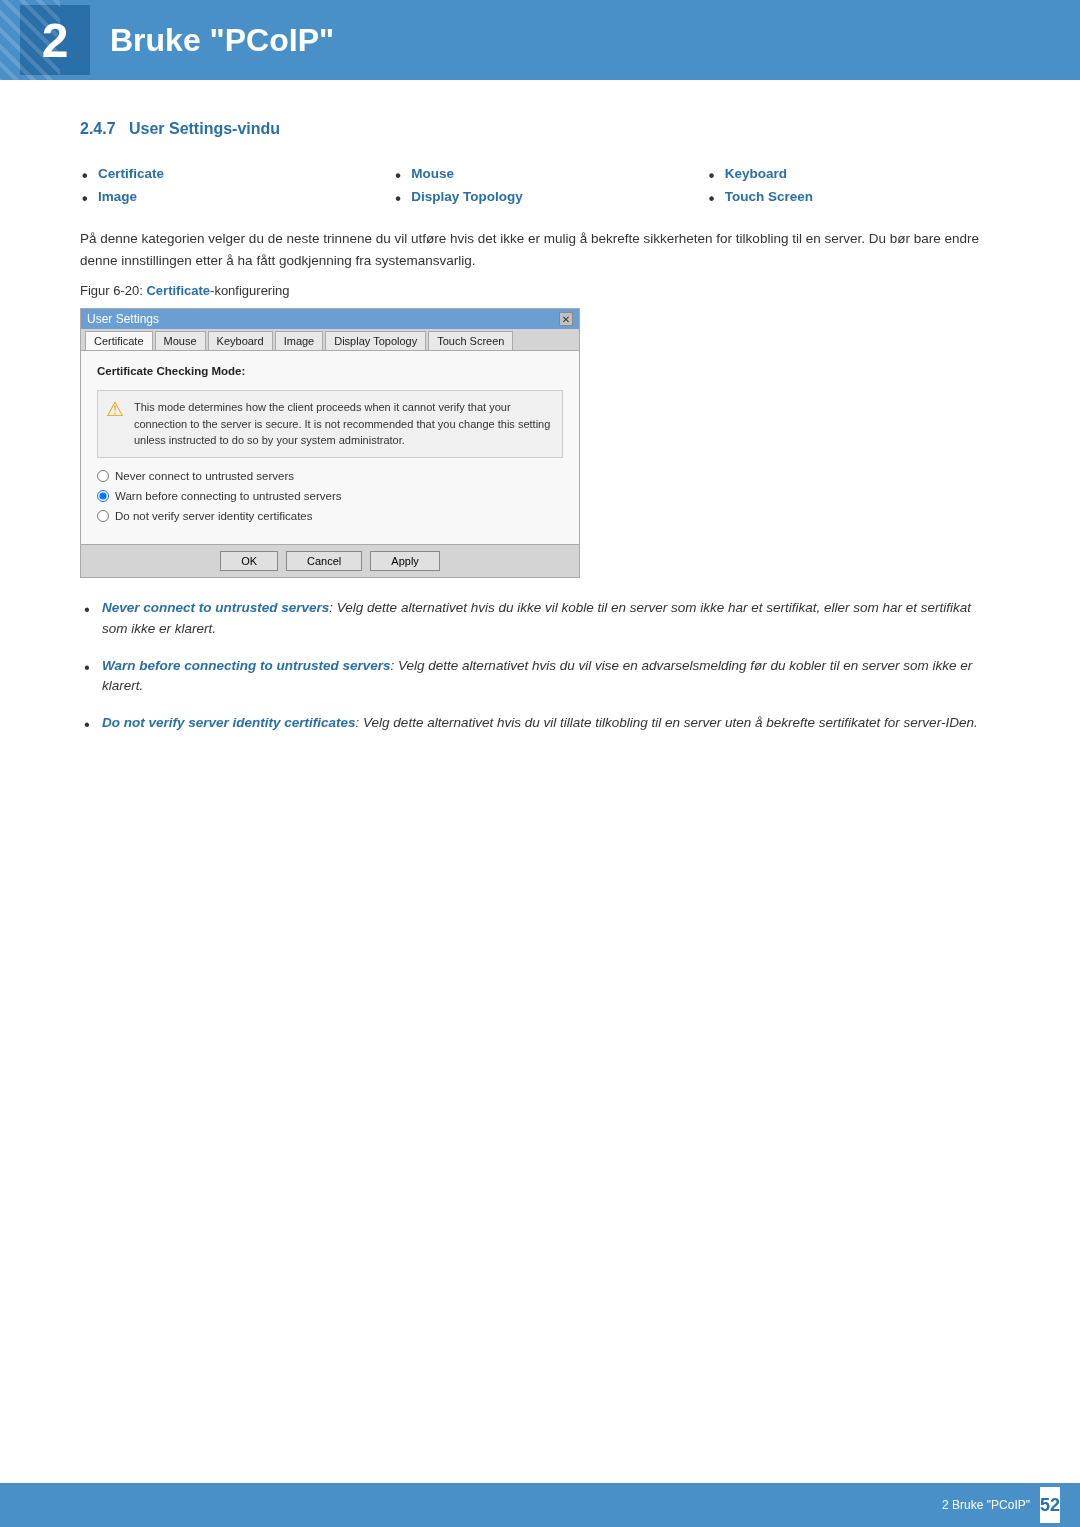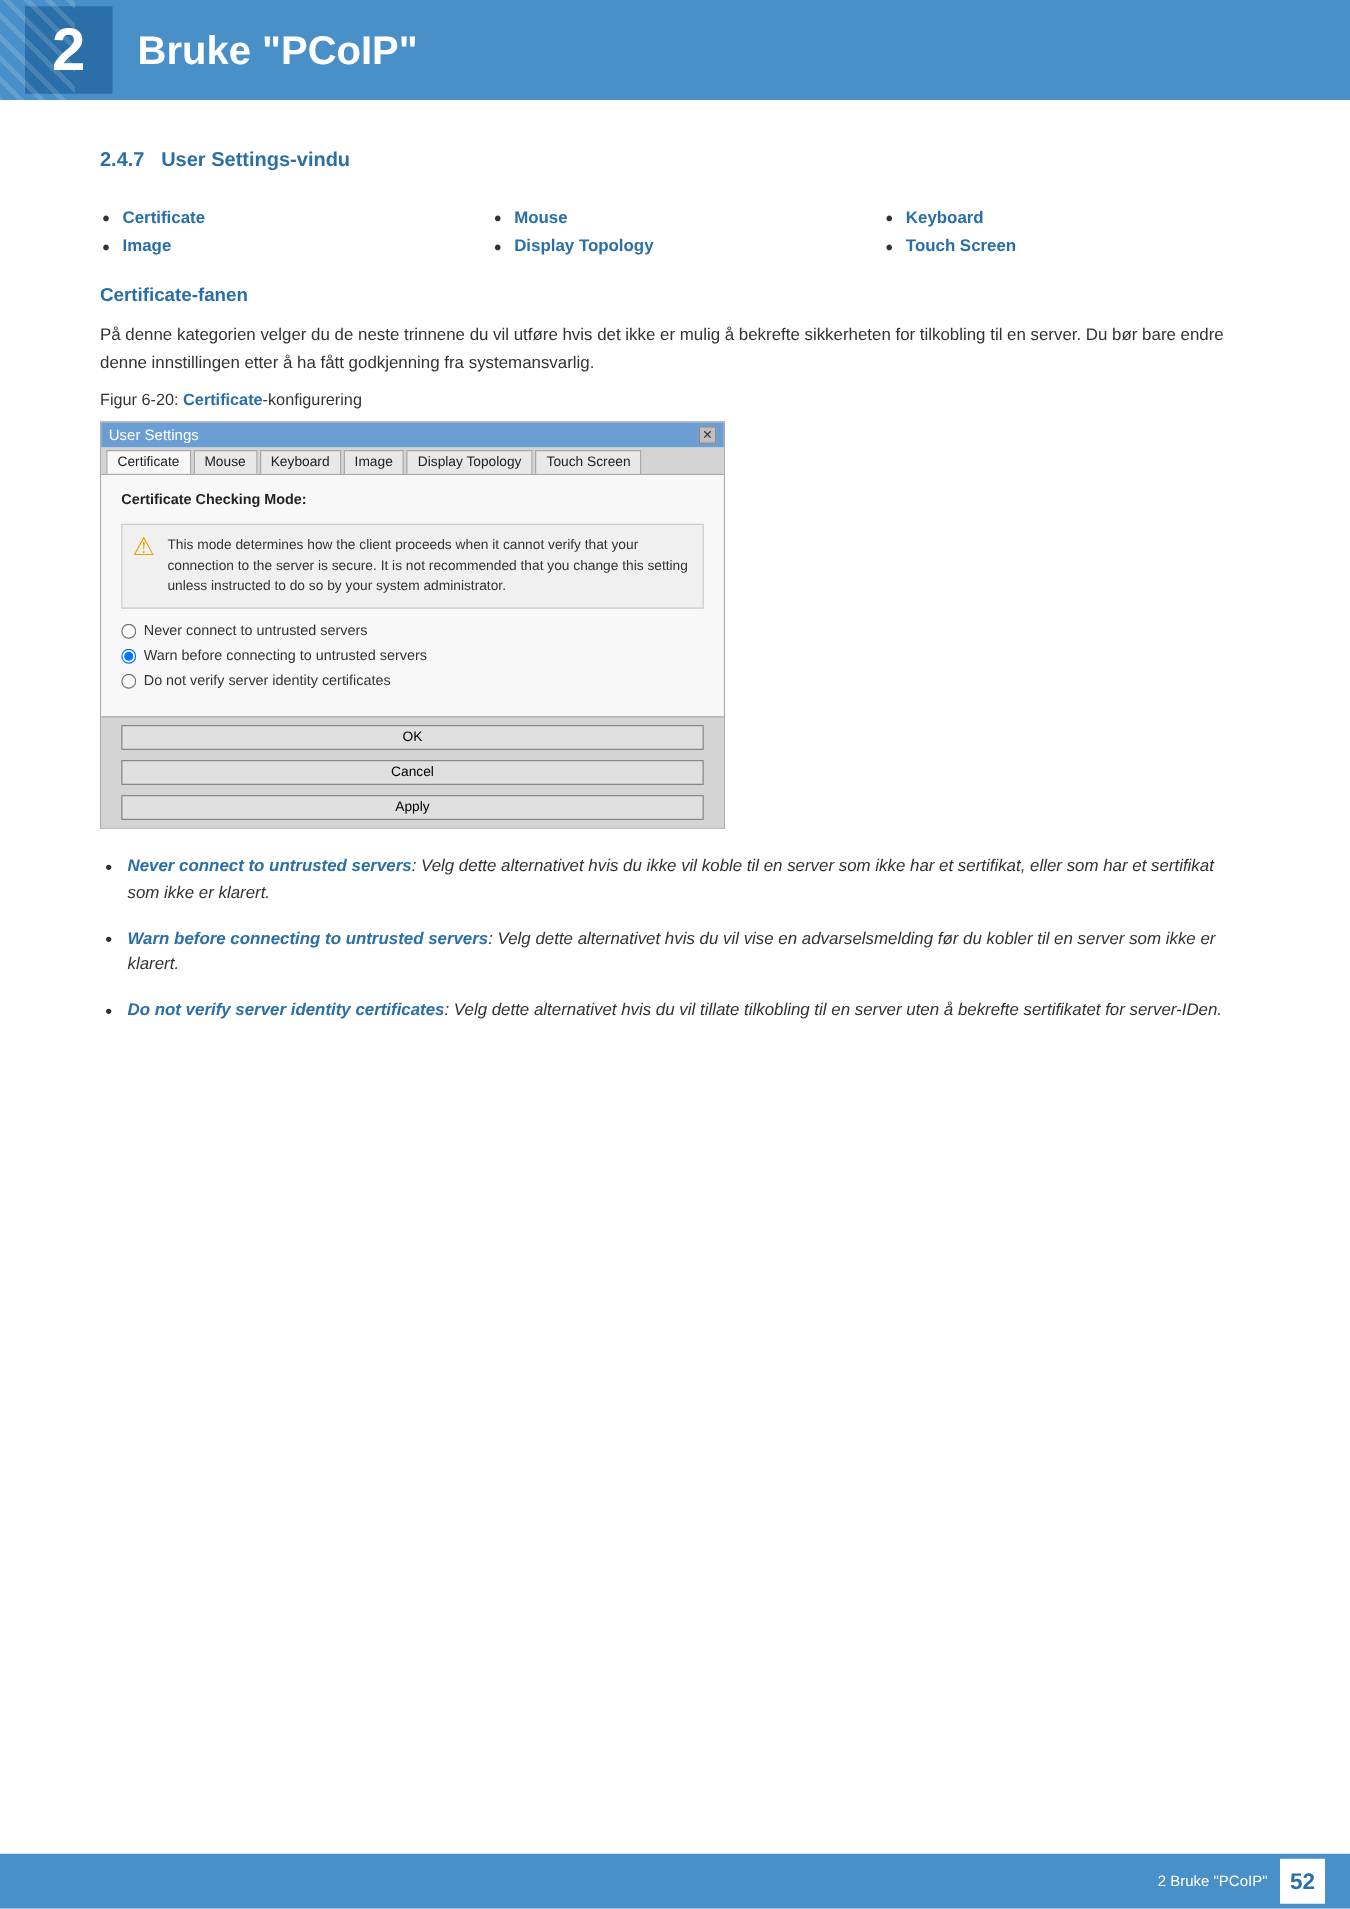--- a/index.html
+++ b/index.html
@@ -223,21 +223,20 @@
       width: 12px;
       height: 12px;
     }
     .dialog-footer {
       background: #d4d4d4;
       padding: 6px 16px;
       display: flex;
       justify-content: center;
       gap: 8px;
       border-top: 1px solid #aaa;
-      flex-direction: column;
     }
     .dialog-btn {
       padding: 3px 20px;
       font-size: 11px;
       background: #e0e0e0;
       border: 1px solid #888;
       cursor: pointer;
     }
 
     
@@ -283,21 +282,21 @@
     .footer-text {
       color: #fff;
       font-size: 12px;
       margin-right: 10px;
     }
     .footer-page-number {
       background: #fff;
       color: #2a6fa8;
       font-weight: bold;
       font-size: 18px;
-      width: 36px;
+      width: 20px;
       height: 36px;
       display: flex;
       align-items: center;
       justify-content: center;
     }
   </style>
 </head>
 <body>
 
 <div class="header-banner">
@@ -332,21 +331,20 @@
       <span>Image</span>
     </li>
     <li class="blue">
       <span>Display Topology</span>
     </li>
     <li class="blue">
       <span>Touch Screen</span>
     </li>
   </ul>
 
-  <div class="section-heading-sub">Certificate-fanen</div>
 
   <p class="body-text">På denne kategorien velger du de neste trinnene du vil utføre hvis det ikke er mulig å bekrefte sikkerheten for tilkobling til en server. Du bør bare endre denne innstillingen etter å ha fått godkjenning fra systemansvarlig.</p>
 
   <p class="figure-caption">
     <span>Figur 6-20: </span><strong>Certificate</strong><span>-konfigurering</span>
   </p>
 
   <div class="dialog-container">
     <div class="dialog-titlebar">
       <span>User Settings</span>

